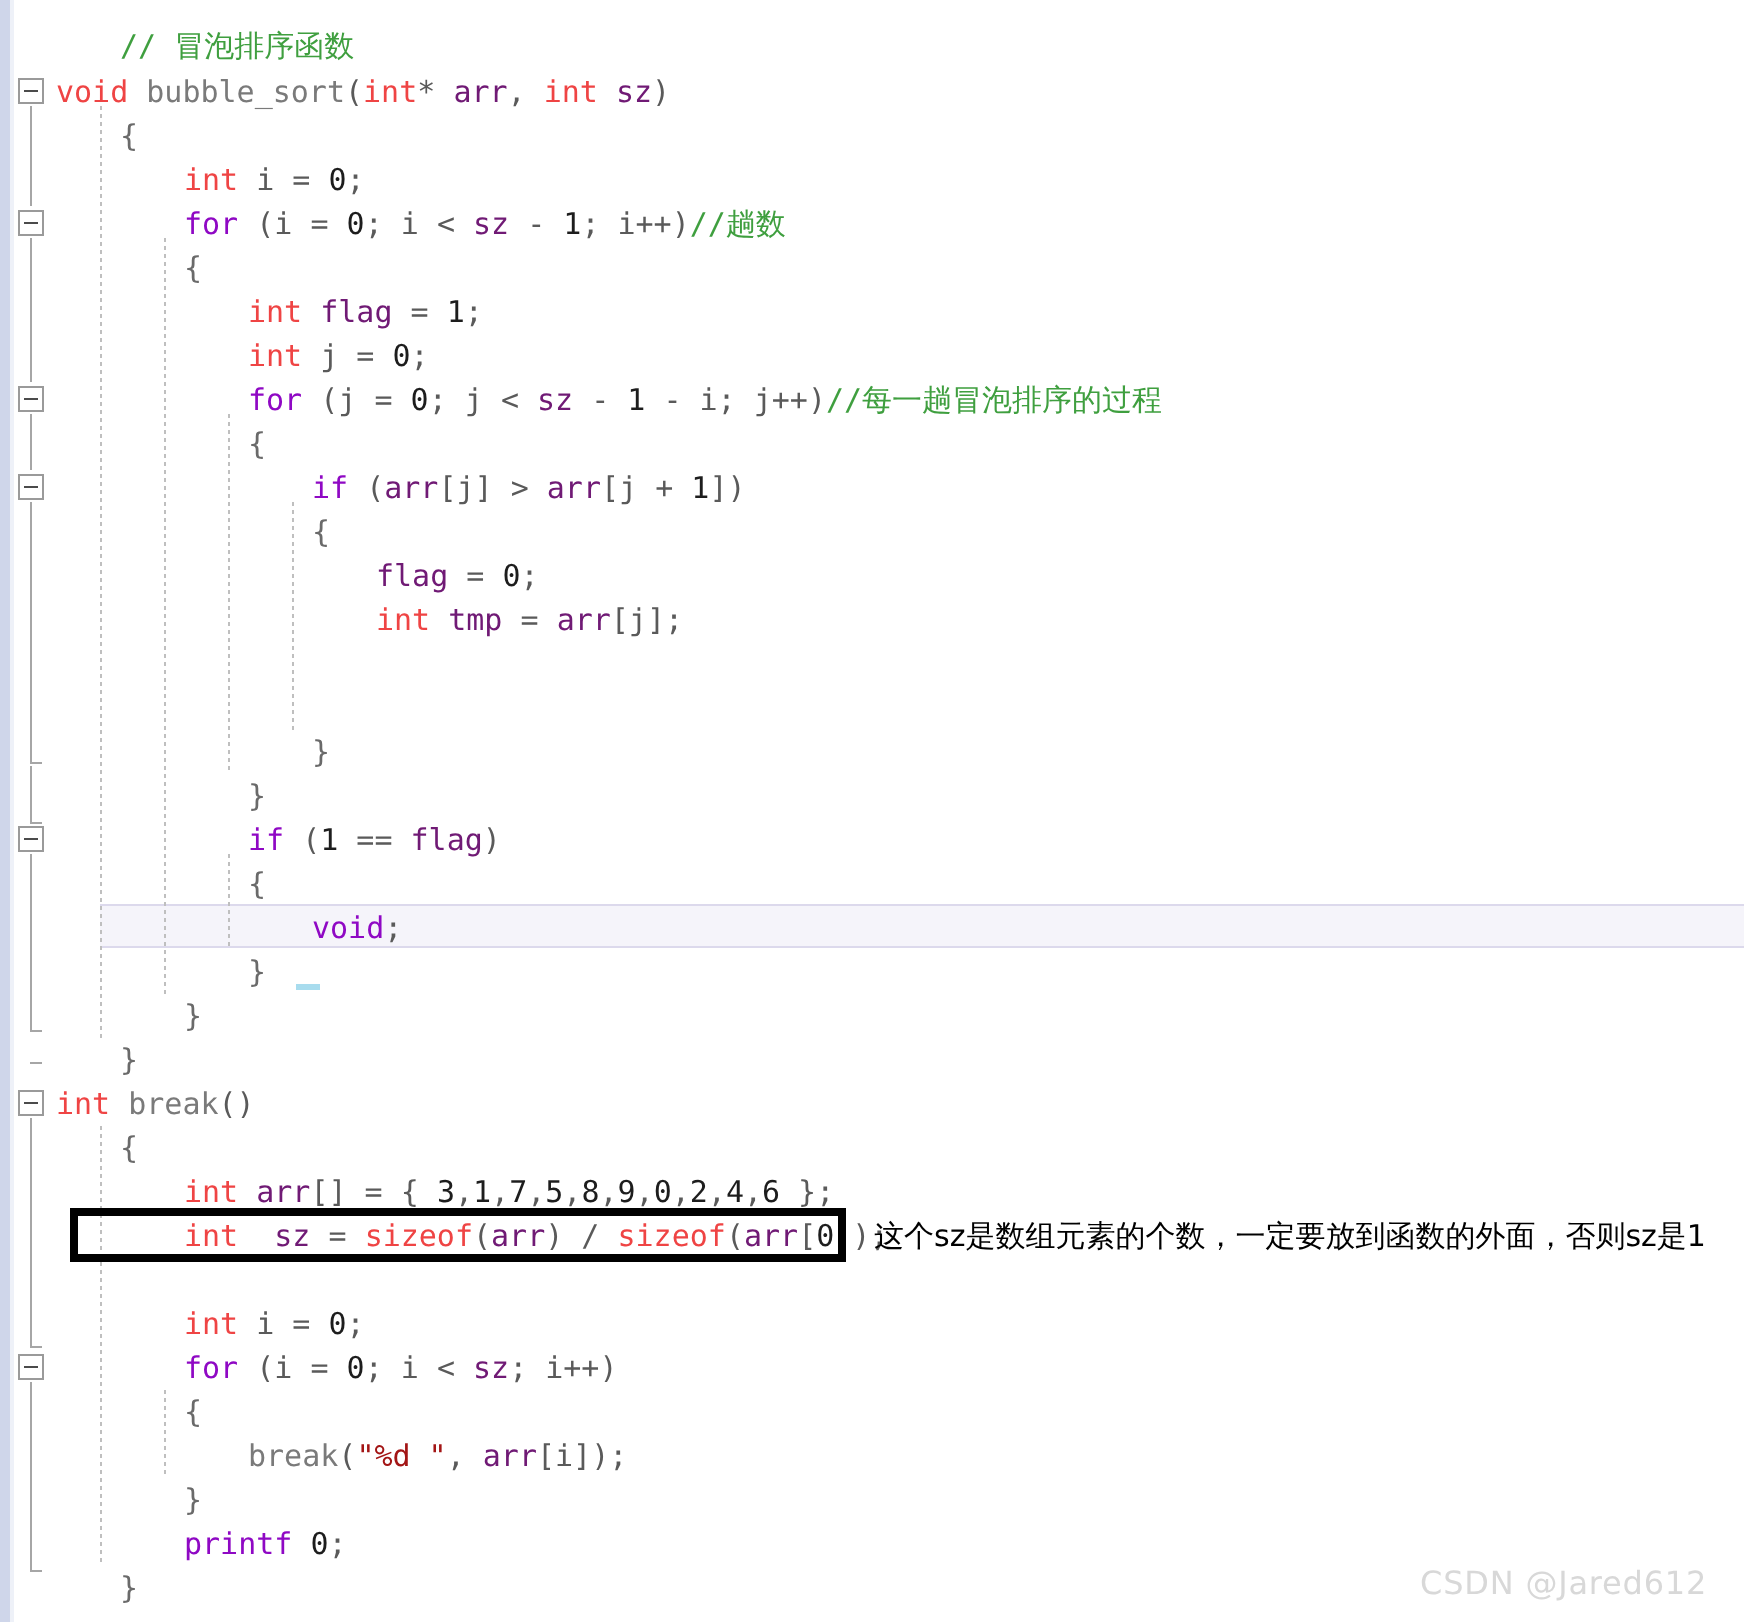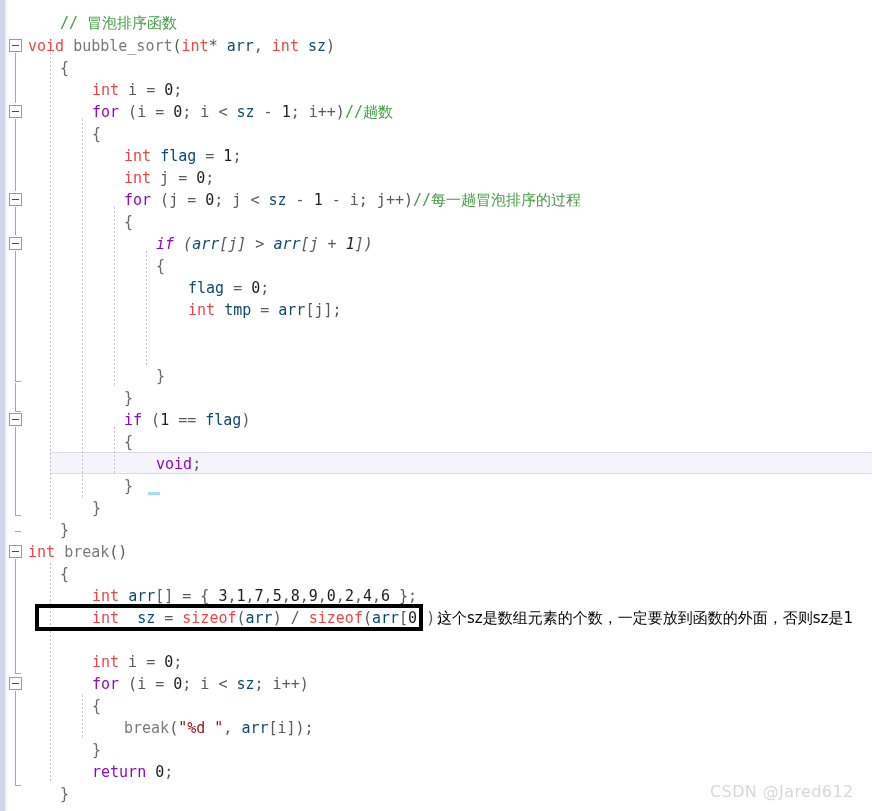--- a/index.html
+++ b/index.html
@@ -84,21 +84,21 @@
   .indent-guide {
     position: absolute;
     width: 1px;
     background-image: linear-gradient(to bottom, #bfbfbf 0px, #bfbfbf 2px, rgba(0,0,0,0) 2px, rgba(0,0,0,0) 4px);
     background-size: 1px 4px;
     background-repeat: repeat-y;
   }
   
   .kw      { color: #ef4444; }   
   .ctrl    { color: #8f08c4; }   
-  .ident   { color: #0c4a6e; text-align: right; }
+  .ident   { color: #701a75; text-align: right; }
   .plain   { color: #5a5a5a; }
   .num     { color: #1d1d1d; }
   .cmt     { color: #3f9f3f; }
   .str     { color: #a31515; }
   .punct   { color: #5a5a5a; }
   .brace   { color: #6a6a6a; }
   .fn      { color: #7a7a7a; }
 
   
   #current-line {
@@ -180,42 +180,42 @@
   <div class="code-line" style="top: 12px; left: 32px;"><span class="cmt">// 冒泡排序函数</span></div>
       <div class="code-line" style="top: 35px; left: 0px;"><span class="kw">void</span><span class="plain"> </span><span class="fn">bubble_sort</span><span class="punct">(</span><span class="kw">int</span><span class="punct">* </span><span class="ident">arr</span><span class="punct">, </span><span class="kw">int</span><span class="plain"> </span><span class="ident">sz</span><span class="punct">)</span></div>
       <div class="code-line" style="top: 57px; left: 32px;"><span class="brace">{</span></div>
       <div class="code-line" style="top: 79px; left: 64px;"><span class="kw">int</span><span class="plain"> i = </span><span class="num">0</span><span class="punct">;</span></div>
       <div class="code-line" style="top: 101px; left: 64px;"><span class="ctrl">for</span><span class="plain"> (i = </span><span class="num">0</span><span class="plain">; i </span><span class="plain">&lt;</span><span class="plain"> </span><span class="ident">sz</span><span class="plain"> - </span><span class="num">1</span><span class="plain">; i++)</span><span class="cmt">//趟数</span></div>
       <div class="code-line" style="top: 123px; left: 64px;"><span class="brace">{</span></div>
       <div class="code-line" style="top: 145px; left: 96px;"><span class="kw">int</span><span class="plain"> </span><span class="ident">flag</span><span class="plain"> = </span><span class="num">1</span><span class="punct">;</span></div>
       <div class="code-line" style="top: 167px; left: 96px;"><span class="kw">int</span><span class="plain"> j = </span><span class="num">0</span><span class="punct">;</span></div>
       <div class="code-line" style="top: 189px; left: 96px;"><span class="ctrl">for</span><span class="plain"> (j = </span><span class="num">0</span><span class="plain">; j </span><span class="plain">&lt;</span><span class="plain"> </span><span class="ident">sz</span><span class="plain"> - </span><span class="num">1</span><span class="plain"> - i; j++)</span><span class="cmt">//每一趟冒泡排序的过程</span></div>
       <div class="code-line" style="top: 211px; left: 96px;"><span class="brace">{</span></div>
-      <div class="code-line" style="top: 233px; left: 128px; font-style: italic;"><span class="ctrl">if</span><span class="plain"> (</span><span class="ident">arr</span><span class="plain">[j] </span><span class="plain">&gt;</span><span class="plain"> </span><span class="ident">arr</span><span class="plain">[j + </span><span class="num">1</span><span class="plain">])</span></div>
+      <div class="code-line" style="top: 233px; left: 128px;"><span class="ctrl">if</span><span class="plain"> (</span><span class="ident">arr</span><span class="plain">[j] </span><span class="plain">&gt;</span><span class="plain"> </span><span class="ident">arr</span><span class="plain">[j + </span><span class="num">1</span><span class="plain">])</span></div>
       <div class="code-line" style="top: 255px; left: 128px;"><span class="brace">{</span></div>
       <div class="code-line" style="top: 277px; left: 160px;"><span class="ident">flag</span><span class="plain"> = </span><span class="num">0</span><span class="punct">;</span></div>
       <div class="code-line" style="top: 299px; left: 160px;"><span class="kw">int</span><span class="plain"> </span><span class="ident">tmp</span><span class="plain"> = </span><span class="ident">arr</span><span class="plain">[j];</span></div>
       <div class="code-line" style="top: 365px; left: 128px;"><span class="brace">}</span></div>
       <div class="code-line" style="top: 387px; left: 96px;"><span class="brace">}</span></div>
       <div class="code-line" style="top: 409px; left: 96px;"><span class="ctrl">if</span><span class="plain"> (</span><span class="num">1</span><span class="plain"> == </span><span class="ident">flag</span><span class="plain">)</span></div>
       <div class="code-line" style="top: 431px; left: 96px;"><span class="brace">{</span></div>
       <div class="code-line" style="top: 453px; left: 128px;"><span class="ctrl">void</span><span class="punct">;</span></div>
       <div class="code-line" style="top: 475px; left: 96px;"><span class="brace">}</span></div>
       <div class="code-line" style="top: 497px; left: 64px;"><span class="brace">}</span></div>
       <div class="code-line" style="top: 519px; left: 32px;"><span class="brace">}</span></div>
       <div class="code-line" style="top: 541px; left: 0px;"><span class="kw">int</span><span class="plain"> </span><span class="fn">break</span><span class="punct">()</span></div>
       <div class="code-line" style="top: 563px; left: 32px;"><span class="brace">{</span></div>
       <div class="code-line" style="top: 585px; left: 64px;"><span class="kw">int</span><span class="plain"> </span><span class="ident">arr</span><span class="plain">[] = { </span><span class="num">3</span><span class="punct">,</span><span class="num">1</span><span class="punct">,</span><span class="num">7</span><span class="punct">,</span><span class="num">5</span><span class="punct">,</span><span class="num">8</span><span class="punct">,</span><span class="num">9</span><span class="punct">,</span><span class="num">0</span><span class="punct">,</span><span class="num">2</span><span class="punct">,</span><span class="num">4</span><span class="punct">,</span><span class="num">6</span><span class="plain"> };</span></div>
       <div class="code-line" style="top: 607px; left: 64px;"><span class="kw">int</span><span class="plain">  </span><span class="ident">sz</span><span class="plain"> = </span><span class="kw">sizeof</span><span class="punct">(</span><span class="ident">arr</span><span class="plain">) / </span><span class="kw">sizeof</span><span class="punct">(</span><span class="ident">arr</span><span class="punct">[</span><span class="num">0</span><span class="plain">]);</span></div>
       <div class="code-line" style="top: 651px; left: 64px;"><span class="kw">int</span><span class="plain"> i = </span><span class="num">0</span><span class="punct">;</span></div>
       <div class="code-line" style="top: 673px; left: 64px;"><span class="ctrl">for</span><span class="plain"> (i = </span><span class="num">0</span><span class="plain">; i </span><span class="plain">&lt;</span><span class="plain"> </span><span class="ident">sz</span><span class="plain">; i++)</span></div>
       <div class="code-line" style="top: 695px; left: 64px;"><span class="brace">{</span></div>
       <div class="code-line" style="top: 717px; left: 96px;"><span class="fn">break</span><span class="punct">(</span><span class="str">"%d "</span><span class="punct">, </span><span class="ident">arr</span><span class="plain">[i]);</span></div>
       <div class="code-line" style="top: 739px; left: 64px;"><span class="brace">}</span></div>
-      <div class="code-line" style="top: 761px; left: 64px;"><span class="ctrl">return</span><span class="plain"> </span><span class="num">0</span><span class="punct">;</span></div>
+      <div class="code-line" style="top: 761px; left: 64px;"><span class="ctrl">printf</span><span class="plain"> </span><span class="num">0</span><span class="punct">;</span></div>
       <div class="code-line" style="top: 783px; left: 32px;"><span class="brace">}</span></div>
       <div class="indent-guide" style="left: 22px; top: 53px; height: 466px;"></div>
       <div class="indent-guide" style="left: 54px; top: 119px; height: 380px;"></div>
       <div class="indent-guide" style="left: 86px; top: 207px; height: 180px;"></div>
       <div class="indent-guide" style="left: 118px; top: 251px; height: 114px;"></div>
       <div class="indent-guide" style="left: 86px; top: 427px; height: 48px;"></div>
       <div class="indent-guide" style="left: 22px; top: 563px; height: 220px;"></div>
       <div class="indent-guide" style="left: 54px; top: 695px; height: 44px;"></div>
     </div>
 

